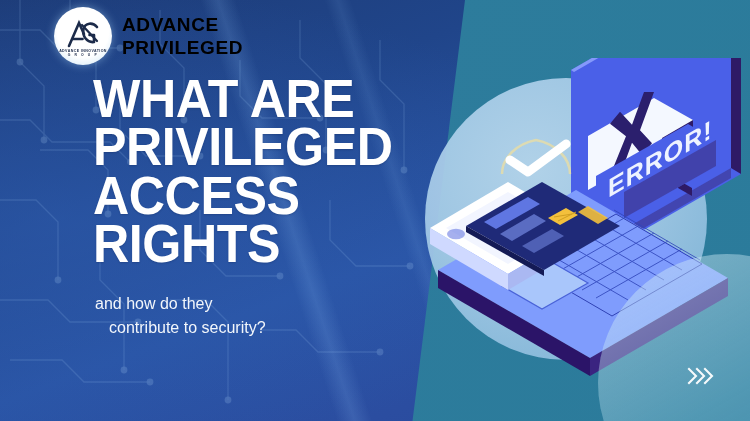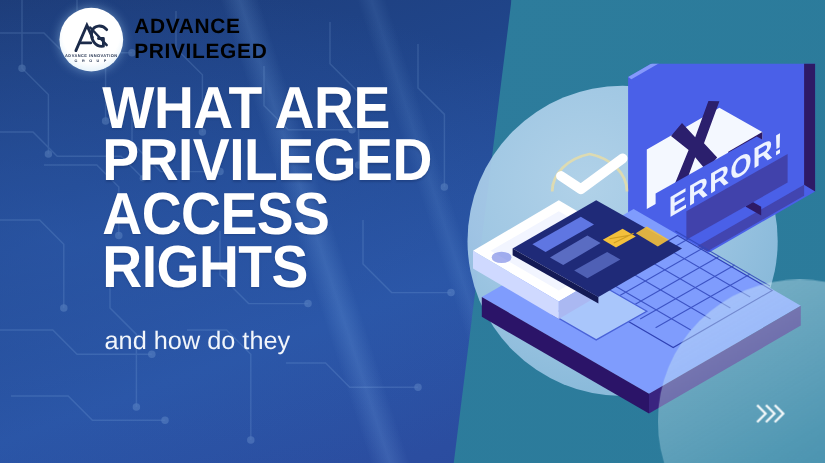--- a/index.html
+++ b/index.html
@@ -94,21 +94,21 @@
     letter-spacing: -0.5px;
     transform: scaleX(.93);
     transform-origin: left top;
     text-shadow: 0 1px 2px rgba(10,25,60,.22);
   }
   .headline span { display: block; white-space: nowrap; }
 
   .subhead {
     position: absolute; left: 95px; top: 292px;
     color: #f2f6fb;
-    font-size: 23px;
+    font-size: 16px;
     font-weight: 400;
     line-height: 1.52;
   }
   .subhead span { display: block; }
   .subhead span.indent { padding-left: 14px; }
 
   
   .chevrons { position: absolute; left: 686px; top: 366px; }
 
   
@@ -321,20 +321,21 @@
 
   <div class="headline">
     <span>WHAT ARE</span>
     <span>PRIVILEGED</span>
     <span>ACCESS</span>
     <span>RIGHTS</span>
   </div>
 
   <div class="subhead">
     <span>and how do they</span>
+    <span class="indent">contribute to security?</span>
   </div>
 
   <svg class="chevrons" width="28" height="20" viewBox="0 0 28 20">
     <g fill="none" stroke="#ffffff" stroke-width="2.1" stroke-linecap="square" opacity=".95">
       <path d="M3 3 L10 10 L3 17"></path>
       <path d="M11 3 L18 10 L11 17"></path>
       <path d="M19 3 L26 10 L19 17"></path>
     </g>
   </svg>
 

